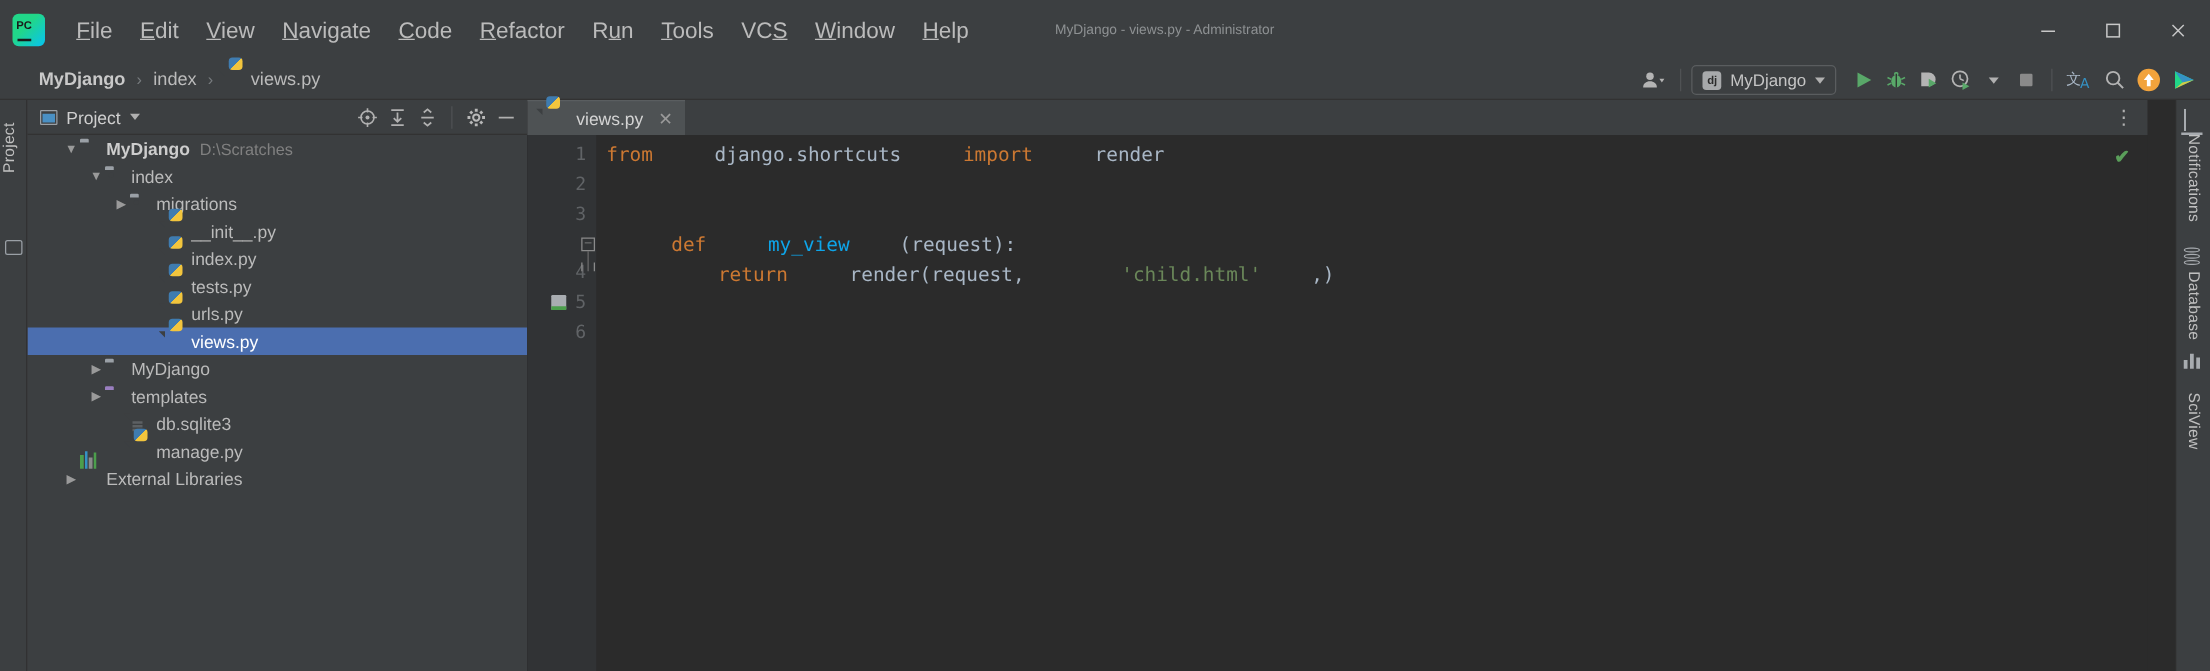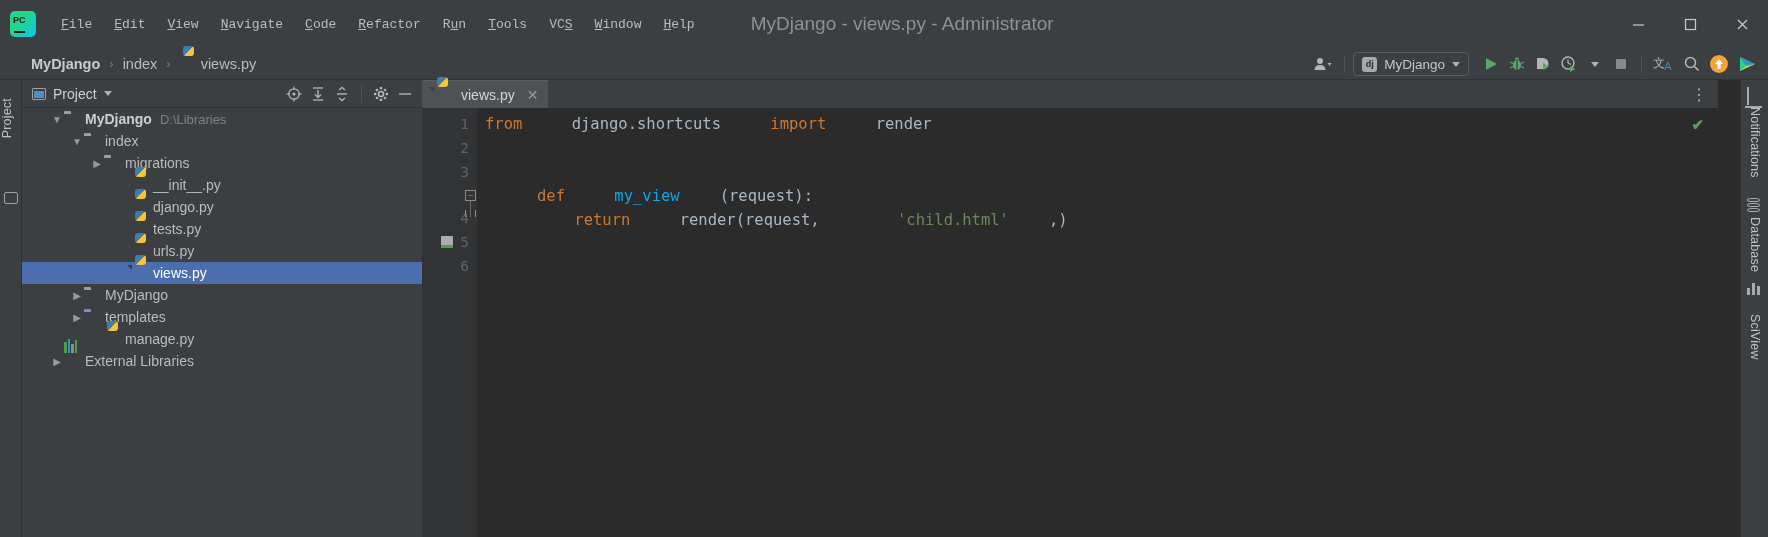--- a/index.html
+++ b/index.html
@@ -34,26 +34,26 @@
     font-size: 9px; font-weight: bold; color: #1a1a1a;
     font-family: "Liberation Sans", sans-serif;
   }
   .pc-logo::before {
     content: "";
     position: absolute; left: 4px; bottom: 4px; width: 11px; height: 2px;
     background: #1a1a1a;
   }
   .menubar { display: flex; align-items: center; gap: 0px; }
   .menu-item {
-    color: #bbbbbb; font-size: 13px; padding: 4px 11px;
-    cursor: default; white-space: nowrap; font-family: Liberation Mono, monospace;
+    color: #bbbbbb; font-size: 18px; padding: 4px 11px;
+    cursor: default; white-space: nowrap;
   }
   .menu-item u { text-decoration: underline; }
   .win-title {
-    margin-left: 45px; color: #8e9193; font-size: 19px; white-space: nowrap;
+    margin-left: 58px; color: #8e9193; font-size: 11px; white-space: nowrap;
   }
   .win-controls {
     position: absolute; right: 0; top: 0; height: 48px;
     display: flex; align-items: center;
   }
   .wc-btn {
     width: 52px; height: 48px; display: flex;
     align-items: center; justify-content: center;
     color: #c8c8c8;
   }
@@ -549,21 +549,21 @@
         </span>
       </div>
     </div>
 
     <div class="tree">
 
       <div class="trow" style="padding-left:28px">
         <span class="arrow">▼</span>
         <span class="tico"><span class="ico-folder"></span></span>
         <span class="tlabel bold">MyDjango</span>
-        <span class="tpath">D:\Libraries</span>
+        <span class="tpath">D:\Scratches</span>
       </div>
 
       <div class="trow" style="padding-left:48px">
         <span class="arrow">▼</span>
         <span class="tico"><span class="ico-folder src"></span></span>
         <span class="tlabel">index</span>
       </div>
 
       <div class="trow" style="padding-left:68px">
         <span class="arrow">▶</span>
@@ -572,21 +572,21 @@
       </div>
 
       <div class="trow" style="padding-left:96px">
         <span class="arrow none"></span>
         <span class="tico"><span class="ico-py"></span></span>
         <span class="tlabel">__init__.py</span>
       </div>
       <div class="trow" style="padding-left:96px">
         <span class="arrow none"></span>
         <span class="tico"><span class="ico-py"></span></span>
-        <span class="tlabel">django.py</span>
+        <span class="tlabel">index.py</span>
       </div>
       <div class="trow" style="padding-left:96px">
         <span class="arrow none"></span>
         <span class="tico"><span class="ico-py"></span></span>
         <span class="tlabel">tests.py</span>
       </div>
       <div class="trow" style="padding-left:96px">
         <span class="arrow none"></span>
         <span class="tico"><span class="ico-py"></span></span>
         <span class="tlabel">urls.py</span>
@@ -602,20 +602,25 @@
         <span class="tico"><span class="ico-folder src"></span></span>
         <span class="tlabel">MyDjango</span>
       </div>
 
       <div class="trow" style="padding-left:48px">
         <span class="arrow">▶</span>
         <span class="tico"><span class="ico-folder purple"></span></span>
         <span class="tlabel">templates</span>
       </div>
 
+      <div class="trow" style="padding-left:68px">
+        <span class="arrow none"></span>
+        <span class="tico"><span class="ico-db"></span></span>
+        <span class="tlabel">db.sqlite3</span>
+      </div>
 
       <div class="trow" style="padding-left:68px">
         <span class="arrow none"></span>
         <span class="tico"><span class="ico-py"></span></span>
         <span class="tlabel">manage.py</span>
       </div>
 
       <div class="trow" style="padding-left:28px">
         <span class="arrow">▶</span>
         <span class="tico">

